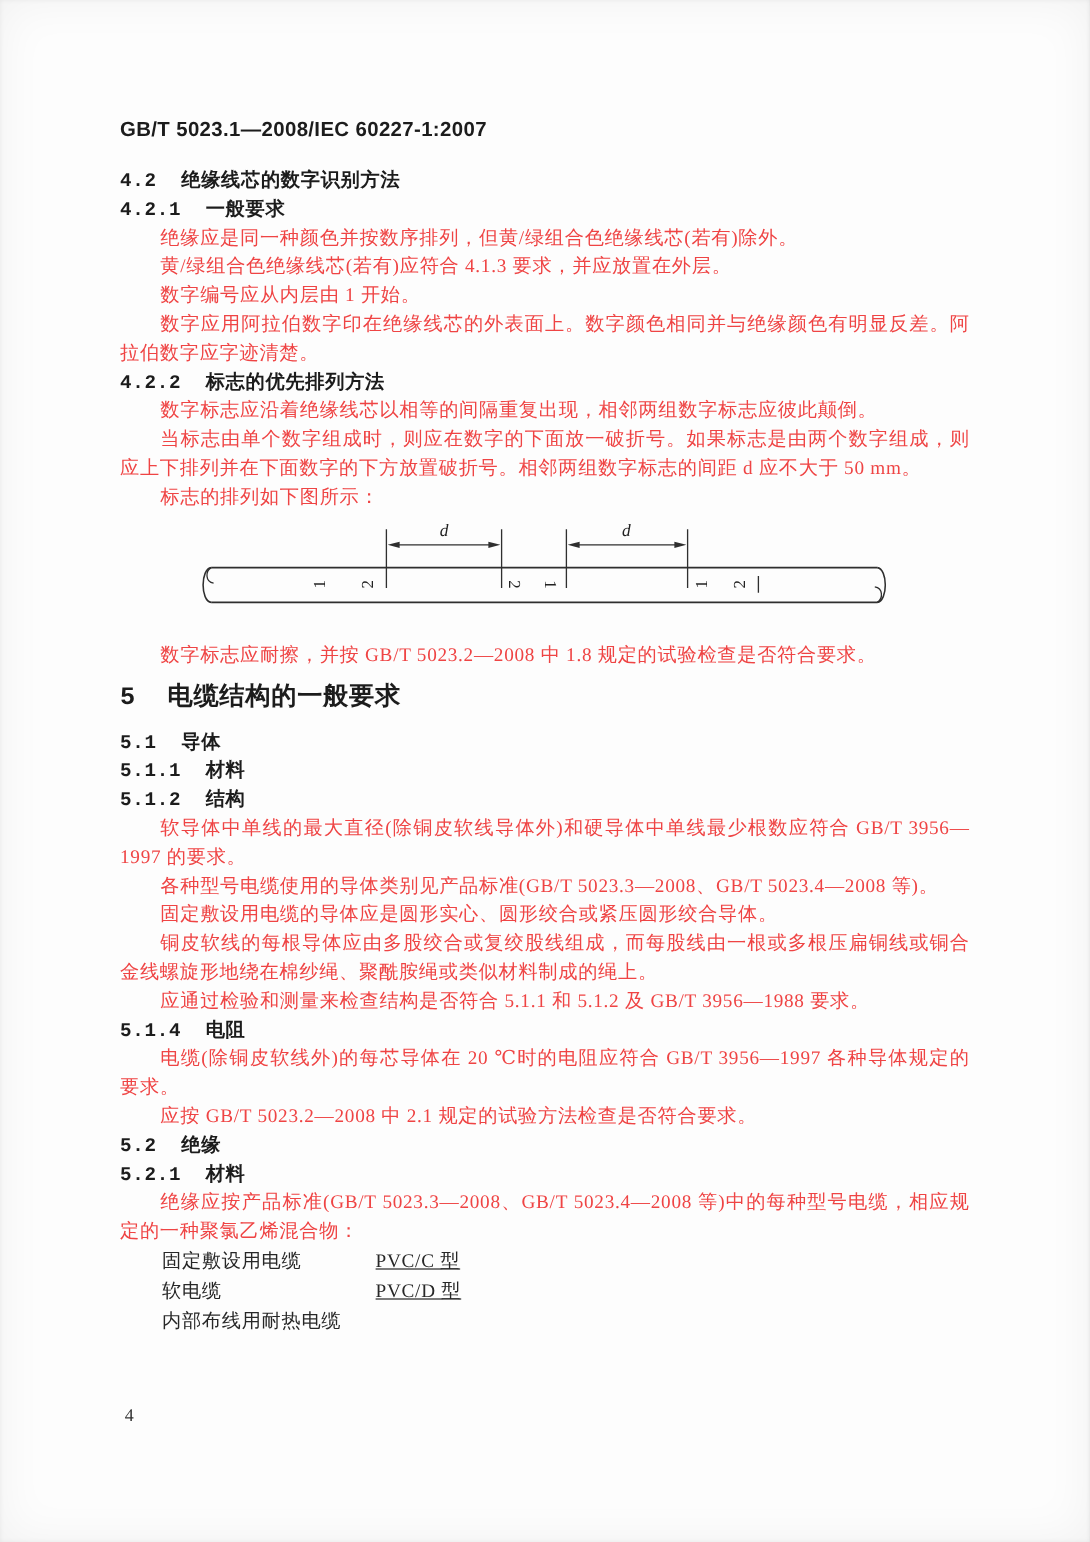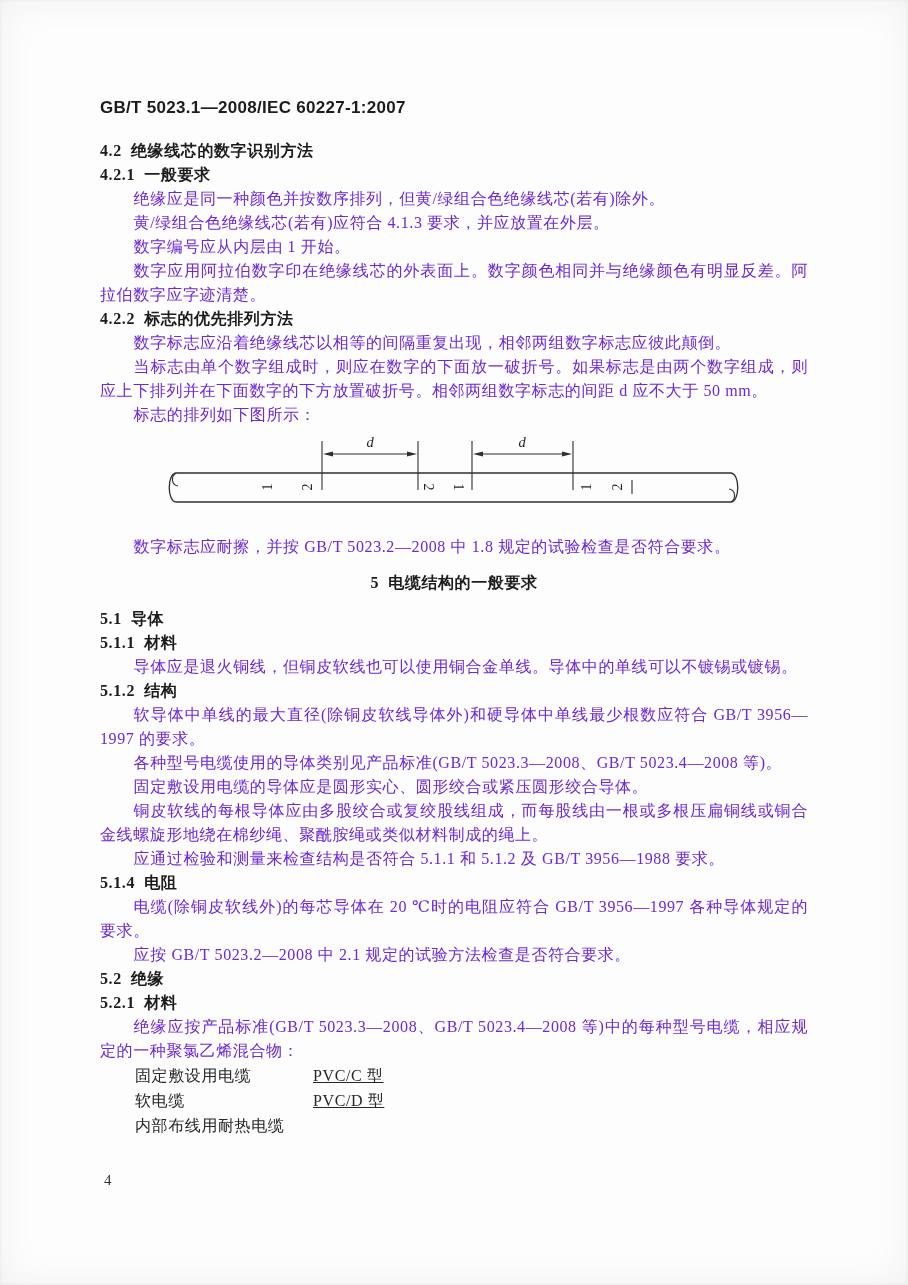--- a/index.html
+++ b/index.html
@@ -9,28 +9,28 @@
     background:#fdfdfd;color:#262626;overflow:hidden;
     box-shadow:inset 0 0 40px rgba(0,0,0,0.05), inset 0 0 4px rgba(0,0,0,0.06);
   }
   .content{position:absolute;left:100px;top:99px;width:708px;}
   .doc-header{
     font-family:"Liberation Sans","DejaVu Sans",sans-serif;
     font-weight:700;font-size:17px;line-height:18px;color:#1c1c1c;
     letter-spacing:0.3px;margin-bottom:22px;
   }
   .h1,.h2,.h3{
-    font-family:Liberation Serif, serif;
+    font-family:Liberation Mono, monospace;
     font-weight:700;color:#1c1c1c;font-size:16px;line-height:24px;
     letter-spacing:0.6px;white-space:pre-wrap;
   }
-  .h1{margin:12px 0;font-size:16px;text-align:center;}
+  .h1{margin:12px 0;font-size:21px;}
   .p{
     font-size:16px;line-height:24px;letter-spacing:0.6px;
-    text-indent:2.1em;text-align:justify;color:#6d28d9;
+    text-indent:2.1em;text-align:justify;color:#ef4444;
   }
   .figure-wrap{height:108px;position:relative;}
   .figure-wrap svg{position:absolute;left:0;top:0;}
   .fig-line{stroke:#2f2f2f;stroke-width:1.3;fill:none;}
   .fig-thin{stroke:#2f2f2f;stroke-width:1.1;fill:none;}
   .fig-arrow{fill:#2f2f2f;stroke:none;}
   .fig-digit{font-family:"Liberation Serif","DejaVu Serif",serif;font-size:14px;fill:#222;}
   .fig-dim-label{font-family:"Liberation Serif","DejaVu Serif",serif;font-style:italic;font-size:14.5px;fill:#222;}
   .pvc-row{
     display:flex;font-size:16px;line-height:25px;letter-spacing:0.6px;
@@ -110,21 +110,20 @@
           <path class="fig-thin" d="M532,53 V67"></path>
         </g>
       </svg>
     </div>
 
     <div class="p">数字标志应耐擦，并按 GB/T 5023.2—2008 中 1.8 规定的试验检查是否符合要求。</div>
 
     <div class="h1">5  电缆结构的一般要求</div>
     <div class="h2">5.1  导体</div>
     <div class="h3">5.1.1  材料</div>
-    <div class="p">导体应是退火铜线，但铜皮软线也可以使用铜合金单线。导体中的单线可以不镀锡或镀锡。</div>
     <div class="h3">5.1.2  结构</div>
     <div class="p">软导体中单线的最大直径(除铜皮软线导体外)和硬导体中单线最少根数应符合 GB/T 3956—1997 的要求。</div>
     <div class="p">各种型号电缆使用的导体类别见产品标准(GB/T 5023.3—2008、GB/T 5023.4—2008 等)。</div>
     <div class="p">固定敷设用电缆的导体应是圆形实心、圆形绞合或紧压圆形绞合导体。</div>
     <div class="p">铜皮软线的每根导体应由多股绞合或复绞股线组成，而每股线由一根或多根压扁铜线或铜合金线螺旋形地绕在棉纱绳、聚酰胺绳或类似材料制成的绳上。</div>
     <div class="p">应通过检验和测量来检查结构是否符合 5.1.1 和 5.1.2 及 GB/T 3956—1988 要求。</div>
     <div class="h3">5.1.4  电阻</div>
     <div class="p">电缆(除铜皮软线外)的每芯导体在 20 ℃时的电阻应符合 GB/T 3956—1997 各种导体规定的要求。</div>
     <div class="p">应按 GB/T 5023.2—2008 中 2.1 规定的试验方法检查是否符合要求。</div>
     <div class="h2">5.2  绝缘</div>

